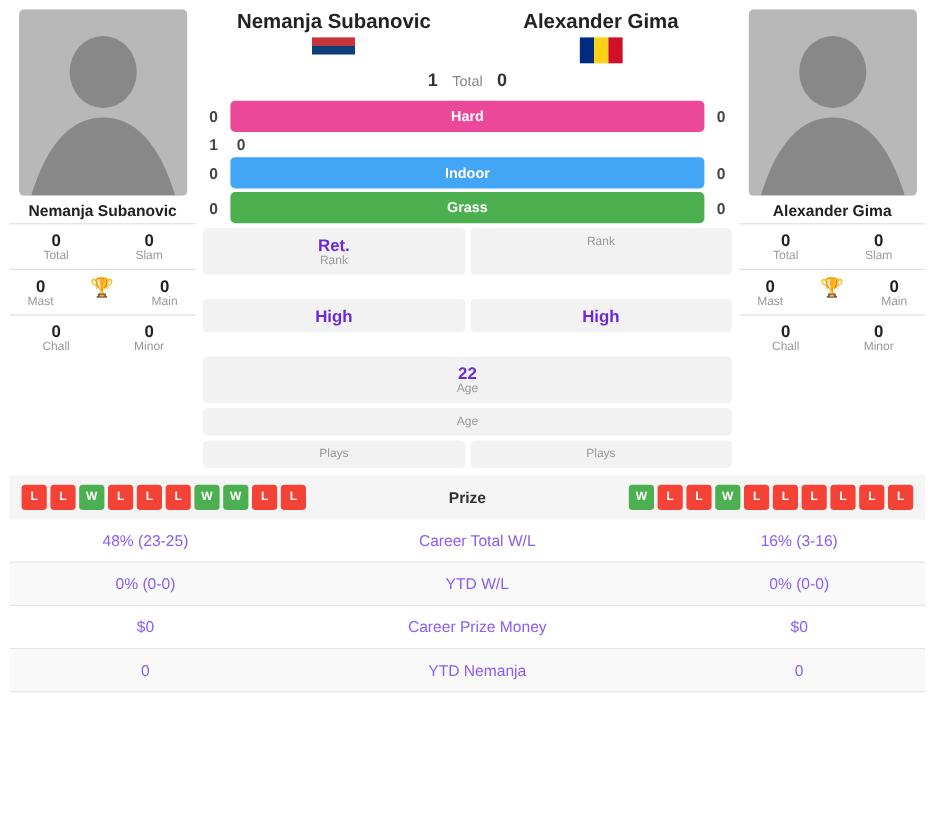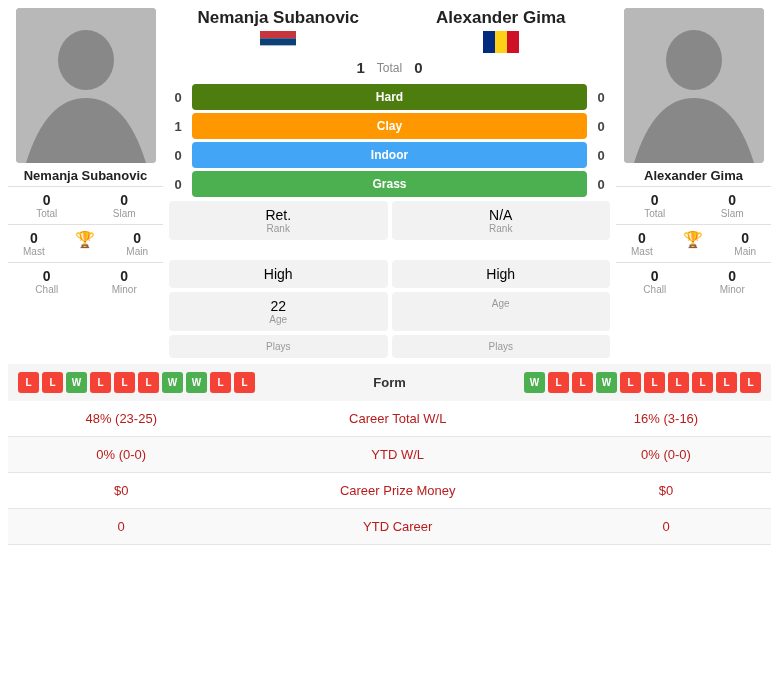--- a/index.html
+++ b/index.html
@@ -130,21 +130,21 @@
     .sbtn {
       flex: 1;
       height: 26px;
       border: none;
       border-radius: 4px;
       color: #fff;
       font-size: 12px;
       font-weight: bold;
     }
 
-    .sbtn-hard { background: #4d7c0f; }
+    .sbtn-hard { background: #ec4899; }
     .sbtn-clay { background: #FF9800; }
     .sbtn-indoor { background: #42A5F5; }
     .sbtn-grass { background: #4CAF50; }
 
     
     .center-boxes {
       display: flex;
       gap: 4px;
       margin-top: 4px;
     }
@@ -152,22 +152,22 @@
     .cbox {
       flex: 1;
       background: #f2f2f2;
       border-radius: 4px;
       padding: 6px 4px;
       text-align: center;
     }
 
     .cbox-val {
       font-size: 14px;
-      font-weight: normal;
-      color: #000000;
+      font-weight: bold;
+      color: #6d28d9;
     }
 
     .cbox-lbl {
       font-size: 10px;
       color: #999;
     }
 
     
     .form-container {
       background: #f5f5f5;
@@ -224,21 +224,21 @@
       border-bottom: 1px solid #e5e5e5;
     }
 
     .bottom-table tr:nth-child(even) {
       background: #f9f9f9;
     }
 
     .bottom-table td {
       padding: 10px 14px;
       font-size: 13px;
-      color: #b91c1c;
+      color: #8b5cf6;
       text-align: center;
     }
 
     .bt-center {
       font-weight: normal;
       color: #222;
     }
 
     
     .trophy {
@@ -337,21 +337,20 @@
       <div class="surface-area">
 
         <div class="surface-line">
           <span class="sc">0</span>
           <button class="sbtn sbtn-hard">Hard</button>
           <span class="sc">0</span>
         </div>
 
         <div class="surface-line">
           <span class="sc">1</span>
-          <button class="sbtn sbtn-clay">Clay</button>
           <span class="sc">0</span>
         </div>
 
         <div class="surface-line">
           <span class="sc">0</span>
           <button class="sbtn sbtn-indoor">Indoor</button>
           <span class="sc">0</span>
         </div>
 
         <div class="surface-line">
@@ -360,35 +359,34 @@
           <span class="sc">0</span>
         </div>
       </div>
 
       <div class="center-boxes">
         <div class="cbox">
           <div class="cbox-val">Ret.</div>
           <div class="cbox-lbl">Rank</div>
         </div>
         <div class="cbox">
-          <div class="cbox-val">N/A</div>
           <div class="cbox-lbl">Rank</div>
         </div>
       </div>
 
       <div style="display:flex; gap:4px; margin-top:20px;">
         <div class="cbox">
           <div class="cbox-val">High</div>
         </div>
         <div class="cbox">
           <div class="cbox-val">High</div>
         </div>
       </div>
 
-      <div style="display:flex; gap:4px; margin-top:4px;">
+      <div style="display:flex; gap:4px; margin-top:20px;flex-direction:column;">
         <div class="cbox">
           <div class="cbox-val">22</div>
           <div class="cbox-lbl">Age</div>
         </div>
         <div class="cbox">
           <div class="cbox-lbl">Age</div>
         </div>
       </div>
 
       <div style="display:flex; gap:4px; margin-top:4px;">
@@ -457,21 +455,21 @@
         <div class="fb fb-l">L</div>
         <div class="fb fb-w">W</div>
         <div class="fb fb-l">L</div>
         <div class="fb fb-l">L</div>
         <div class="fb fb-l">L</div>
         <div class="fb fb-w">W</div>
         <div class="fb fb-w">W</div>
         <div class="fb fb-l">L</div>
         <div class="fb fb-l">L</div>
       </div>
-    <div class="form-center-label">Form</div>
+    <div class="form-center-label">Prize</div>
     <div class="form-right-badges" id="right-form-badges">
         <div class="fb fb-w">W</div>
         <div class="fb fb-l">L</div>
         <div class="fb fb-l">L</div>
         <div class="fb fb-w">W</div>
         <div class="fb fb-l">L</div>
         <div class="fb fb-l">L</div>
         <div class="fb fb-l">L</div>
         <div class="fb fb-l">L</div>
         <div class="fb fb-l">L</div>
@@ -491,19 +489,19 @@
       <td class="bt-center">YTD W/L</td>
       <td class="side-col">0% (0-0)</td>
     </tr>
         <tr>
       <td class="side-col">$0</td>
       <td class="bt-center">Career Prize Money</td>
       <td class="side-col">$0</td>
     </tr>
         <tr>
       <td class="side-col">0</td>
-      <td class="bt-center">YTD Career</td>
+      <td class="bt-center">YTD Nemanja</td>
       <td class="side-col">0</td>
     </tr>
       </tbody>
   </table>
 
 </div>
 
 </body></html>

